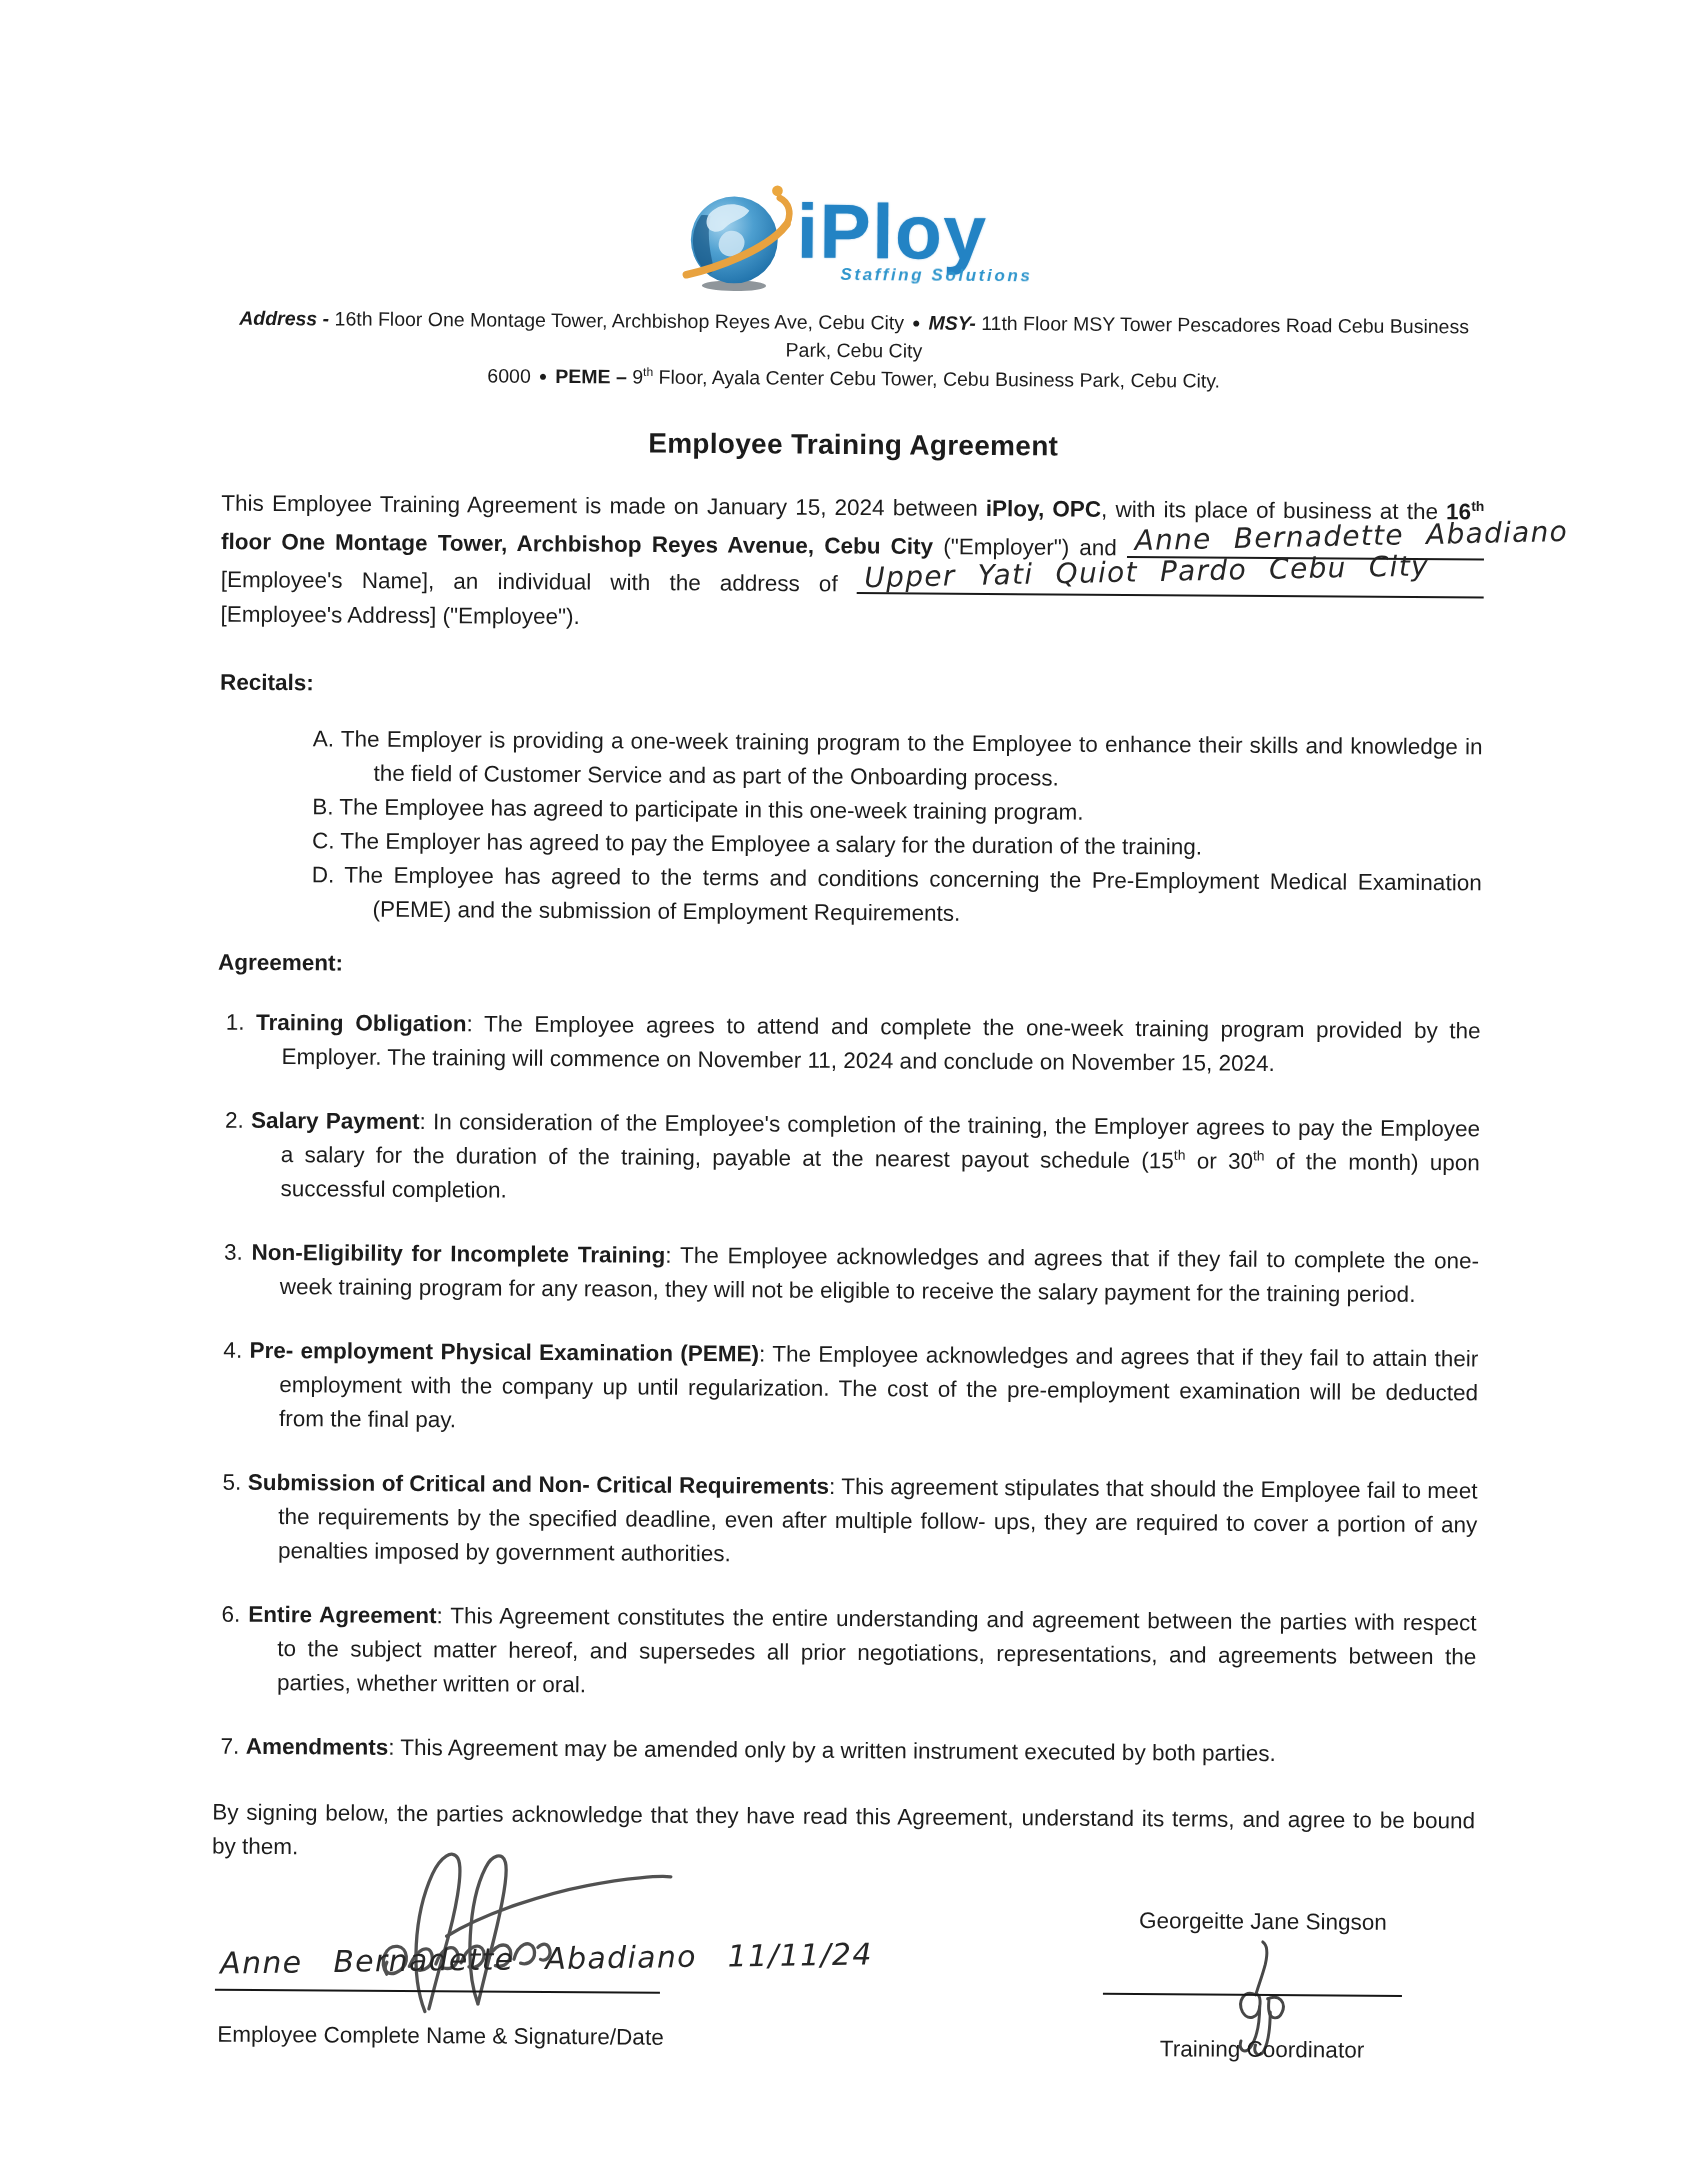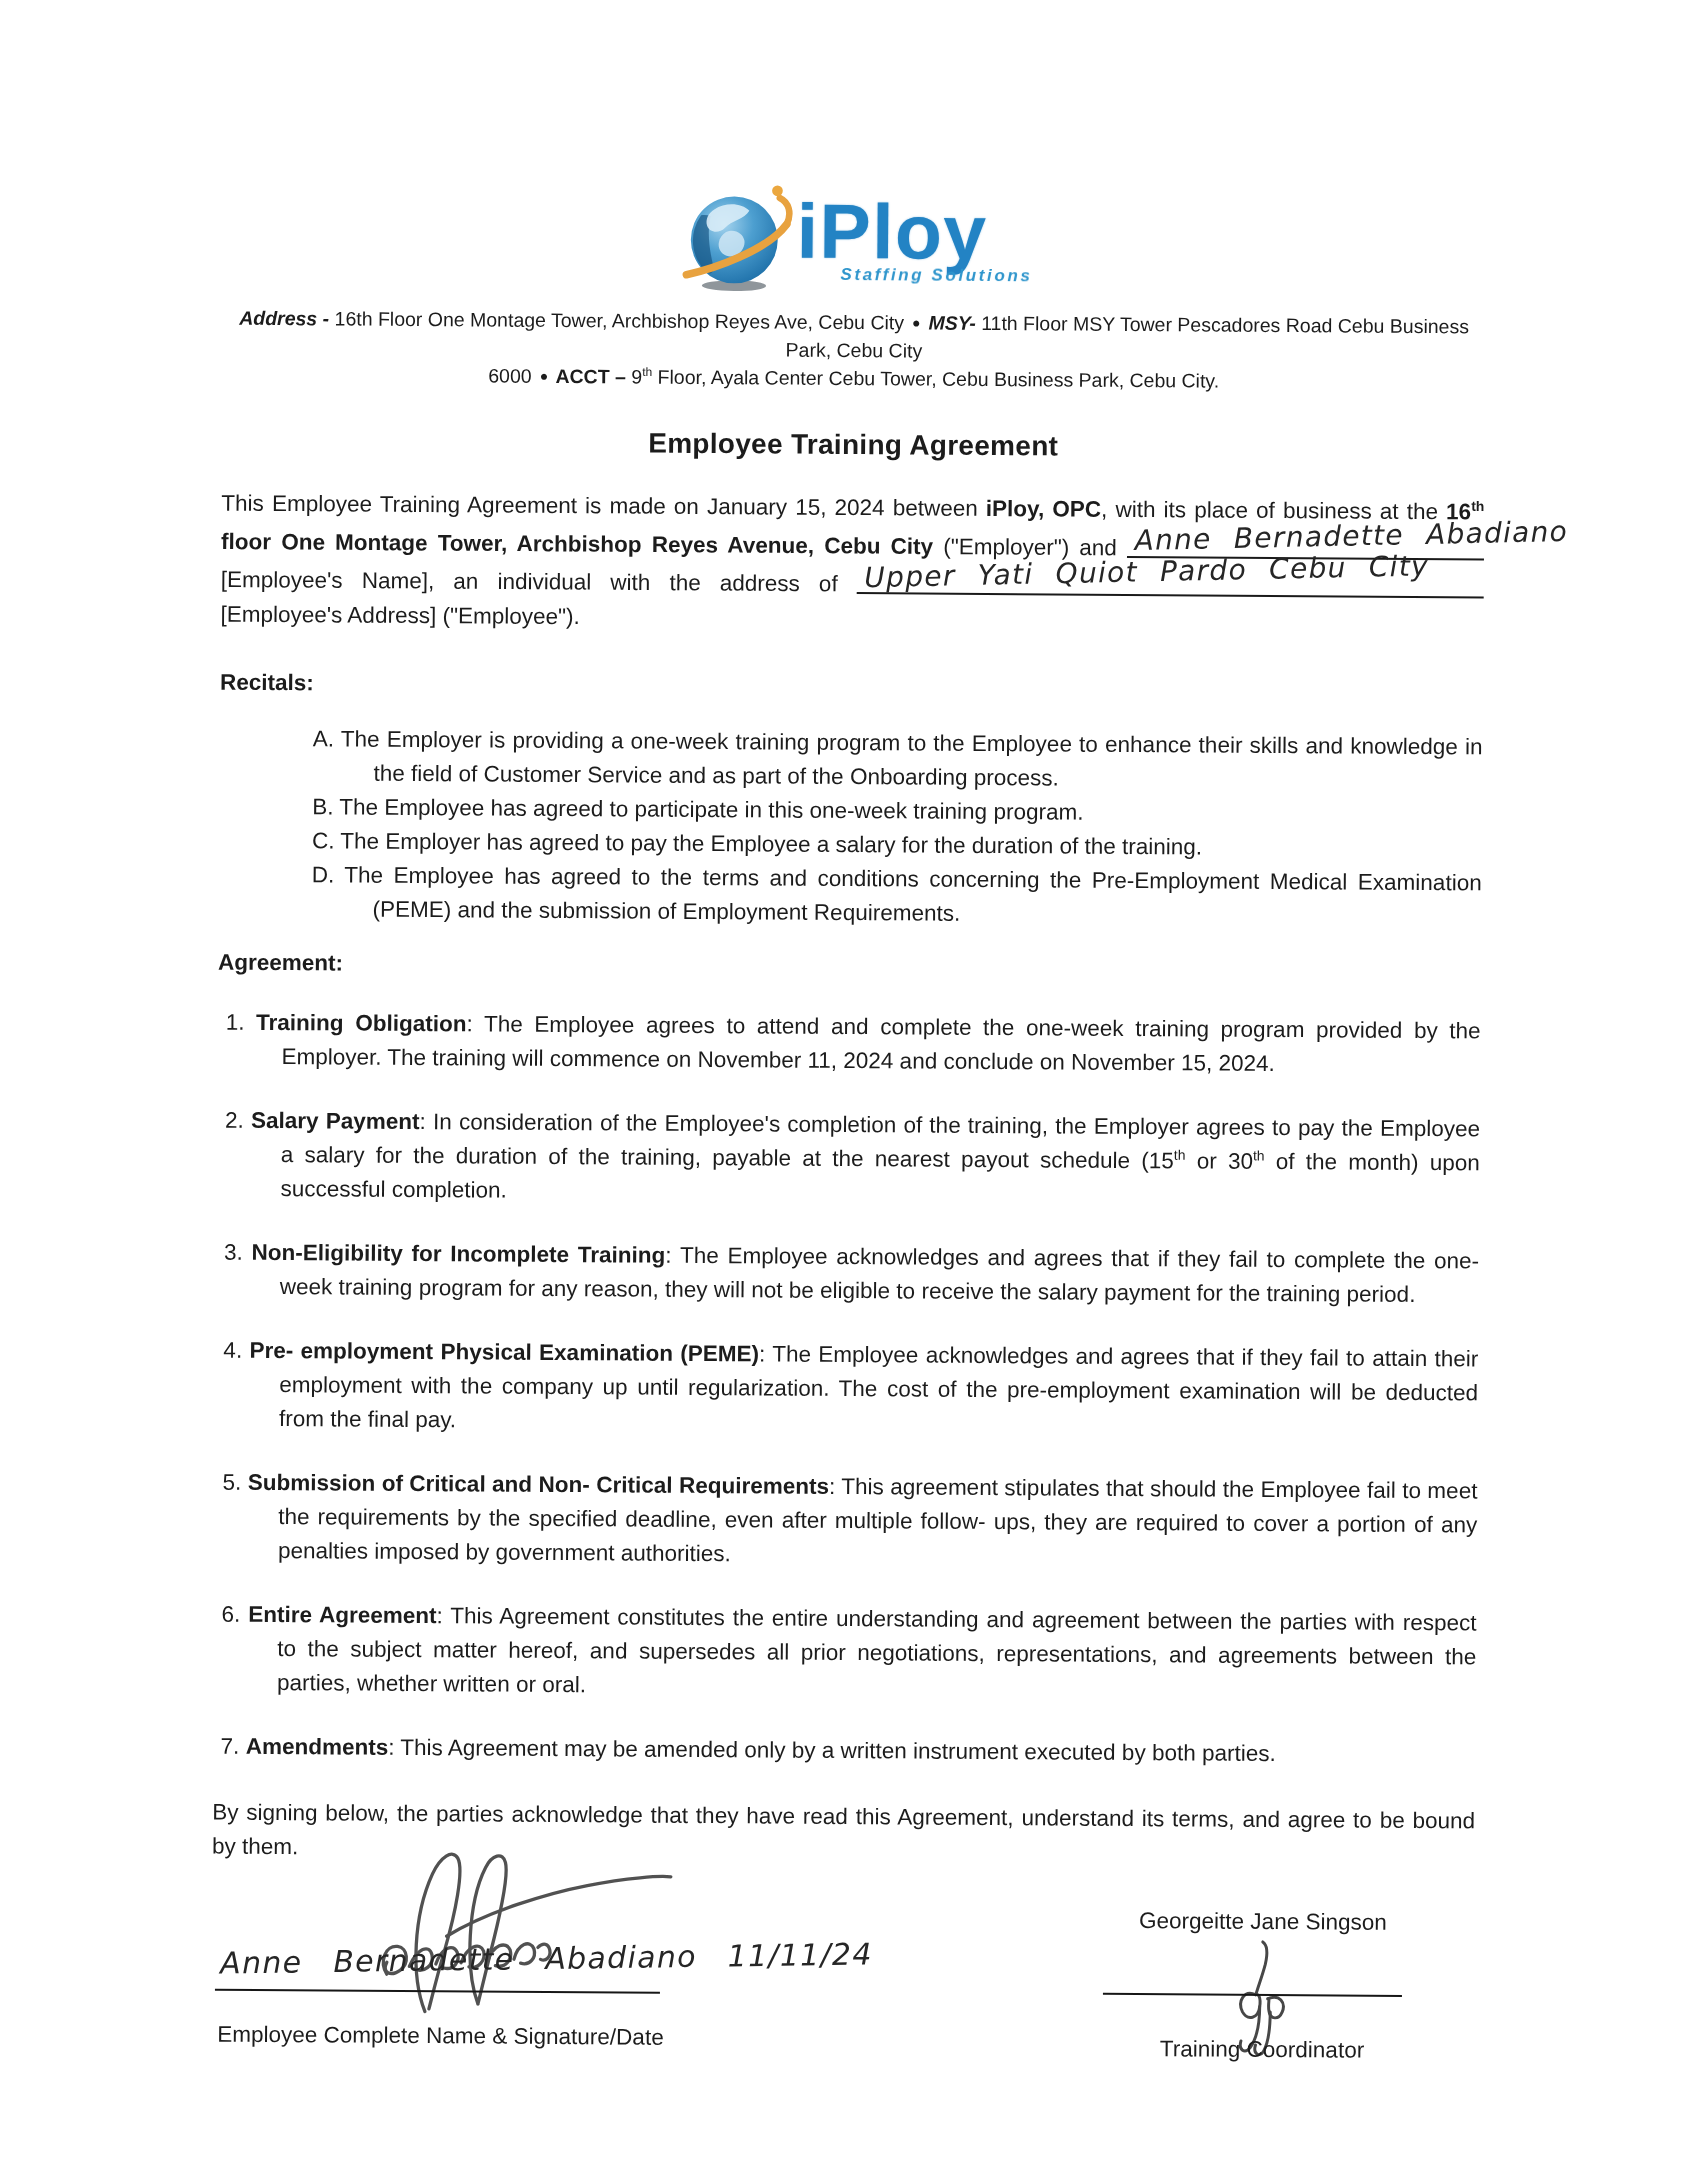--- a/index.html
+++ b/index.html
@@ -89,21 +89,21 @@
         </svg>
       </span>
       <span class="brand-block">
         <span class="brand">iPloy</span>
         <span class="tagline">Staffing Solutions</span>
       </span>
     </div>
 
     <div class="addr">
       <div><span class="bi">Address -</span><span> 16th Floor One Montage Tower, Archbishop Reyes Ave, Cebu City </span><span class="bullet">●</span><span class="bi"> MSY-</span><span> 11th Floor MSY Tower Pescadores Road Cebu Business Park, Cebu City</span></div>
-      <div><span>6000 </span><span class="bullet">●</span><span class="b"> ACCT – </span><span>9</span><span class="sup">th</span><span> Floor, Ayala Center Cebu Tower, Cebu Business Park, Cebu City.</span></div>
+      <div><span>6000 </span><span class="bullet">●</span><span class="b"> PEME – </span><span>9</span><span class="sup">th</span><span> Floor, Ayala Center Cebu Tower, Cebu Business Park, Cebu City.</span></div>
     </div>
 
     <div class="title">Employee Training Agreement</div>
 
     <div class="body-text intro"><span>This Employee Training Agreement is made on January 15, 2024 between </span><span class="b">iPloy, OPC</span><span>, with its place of business at the </span><span class="b">16</span><span class="b sup">th</span><span class="b"> floor One Montage Tower, Archbishop Reyes Avenue, Cebu City </span><span>("Employer") and </span><span class="blank blank-name"><span class="hw">Anne Bernadette Abadiano</span></span><span> [Employee's Name], an individual with the address of </span><span class="blank blank-addr"><span class="hw">Upper Yati Quiot Pardo Cebu City</span></span><span>[Employee's Address] ("Employee").</span></div>
 
     <div class="h2">Recitals:</div>
     <div class="recitals body-text">
       <div class="recital"><span>A.</span><span> The Employer is providing a one-week training program to the Employee to enhance their skills and knowledge in the field of Customer Service and as part of the Onboarding process.</span></div>
       <div class="recital"><span>B.</span><span> The Employee has agreed to participate in this one-week training program.</span></div>

